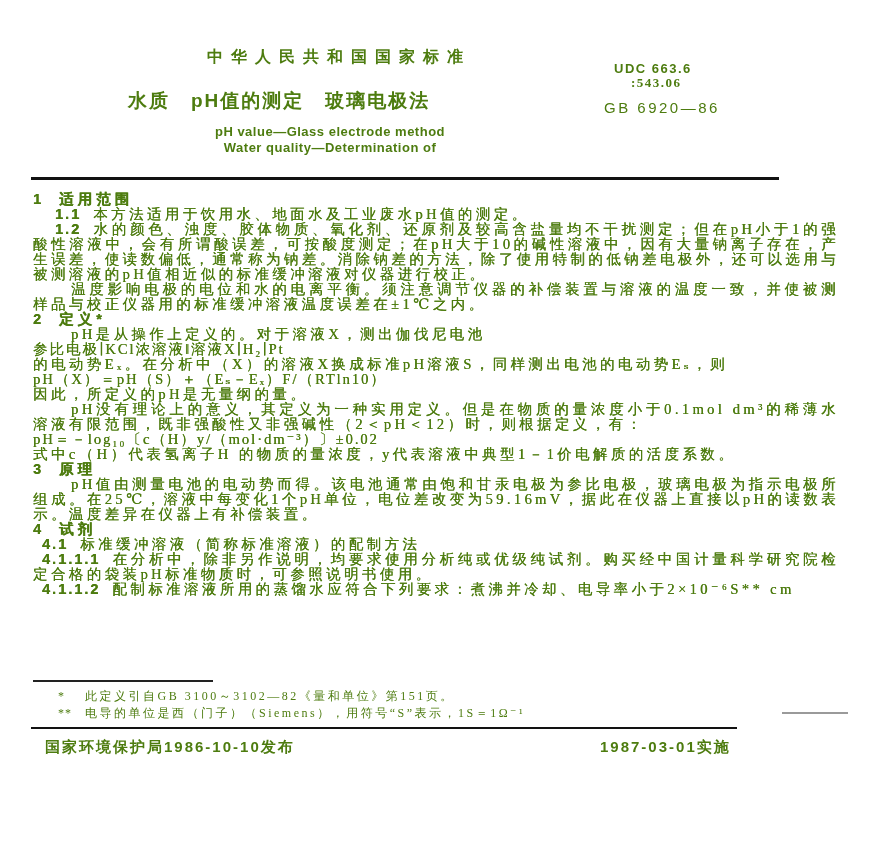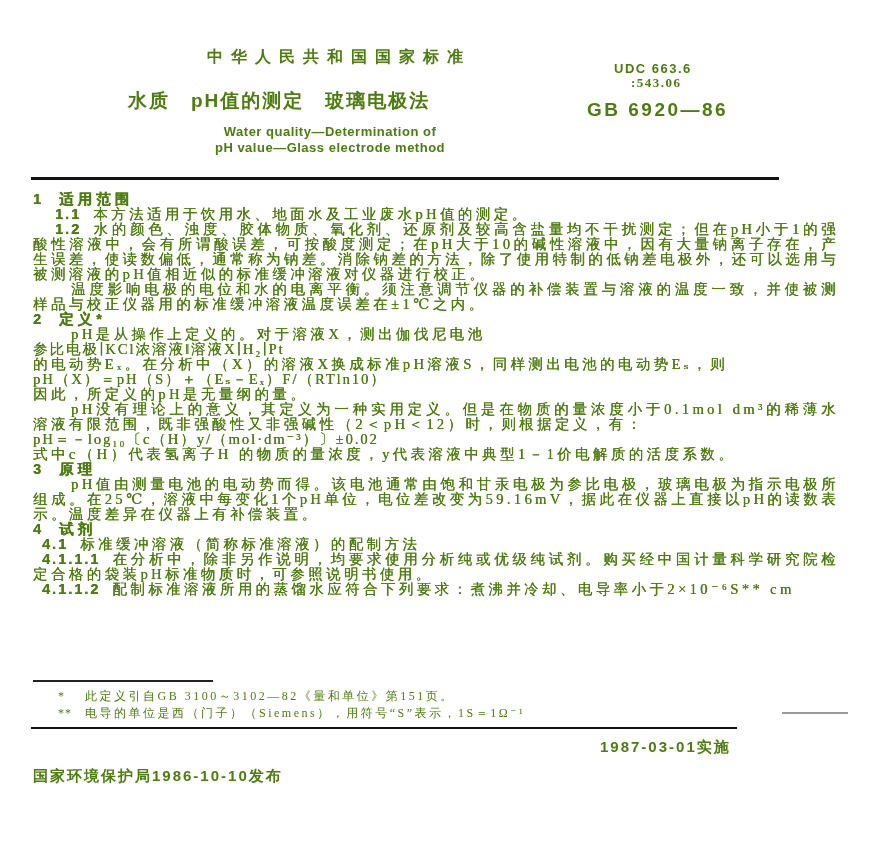--- a/index.html
+++ b/index.html
@@ -19,23 +19,23 @@
     font-family:"Liberation Sans","DejaVu Sans",sans-serif;
     font-weight:bold; font-size:13px; letter-spacing:1.5px; line-height:14px;
   }
   .udc-l2 { padding-left:17px;font-family:Liberation Serif, serif; }
   .title-cn {
     position:absolute; left:128px; top:88px;
     font-family:"Liberation Sans","DejaVu Sans",sans-serif;
     font-weight:bold; font-size:19px; letter-spacing:2px; white-space:nowrap;
   }
   .gb-no {
-    position:absolute; left:587px; top:99px;
+    position:absolute; left:604px; top:99px;
     font-family:"Liberation Sans","DejaVu Sans",sans-serif;
-    font-weight:bold; font-size:19px; letter-spacing:2.5px; white-space:nowrap;
+    font-weight:normal; font-size:15px; letter-spacing:2.5px; white-space:nowrap;
   }
   .title-en {
     position:absolute; left:160px; top:124px; width:340px; text-align:center;
     font-family:"Liberation Sans","DejaVu Sans",sans-serif;
     font-weight:bold; font-size:13px; line-height:16px; letter-spacing:0.5px;
   }
   .rule-head { position:absolute; left:31px; top:177px; width:748px; height:3px; background:#121212; }
 
   
   .content {
@@ -69,41 +69,41 @@
   }
   .fn { position:relative; padding-left:27px; margin:0; }
   .fn .marker { position:absolute; left:0; letter-spacing:1px; }
   .rule-frag { position:absolute; left:782px; top:712px; width:66px; height:2px; background:#9a9a9a; }
   .rule-foot { position:absolute; left:31px;  top:727px; width:706px; height:2px; background:#121212; }
   .footer-issued, .footer-impl {
     position:absolute; top:738px;
     font-family:"Liberation Sans","DejaVu Sans",sans-serif;
     font-weight:bold; font-size:15px; letter-spacing:2px; white-space:nowrap;
   }
-  .footer-issued { left:33px;margin-top:29px; }
+  .footer-issued { left:45px; }
   .footer-impl   { left:600px; }
 </style>
 </head>
 <body>
 
 <div class="page">
 
   <div class="std-label">中华人民共和国国家标准</div>
 
   <div class="udc">
     <div>UDC 663.6</div>
     <div class="udc-l2">:543.06</div>
   </div>
 
   <div class="title-cn">水质　pH值的测定　玻璃电极法</div>
   <div class="gb-no">GB 6920—86</div>
 
   <div class="title-en">
+    <div>pH value—Glass electrode method</div>
     <div>Water quality—Determination of</div>
-    <div>pH value—Glass electrode method</div>
   </div>
 
   <div class="rule-head"></div>
 
   <div class="content">
 
     <p class="sec-h"><span class="num">1</span><span>适用范围</span></p>
 
     <p class="ind1"><span class="num">1.1</span><span>本方法适用于饮用水、地面水及工业废水pH值的测定。</span></p>
 

